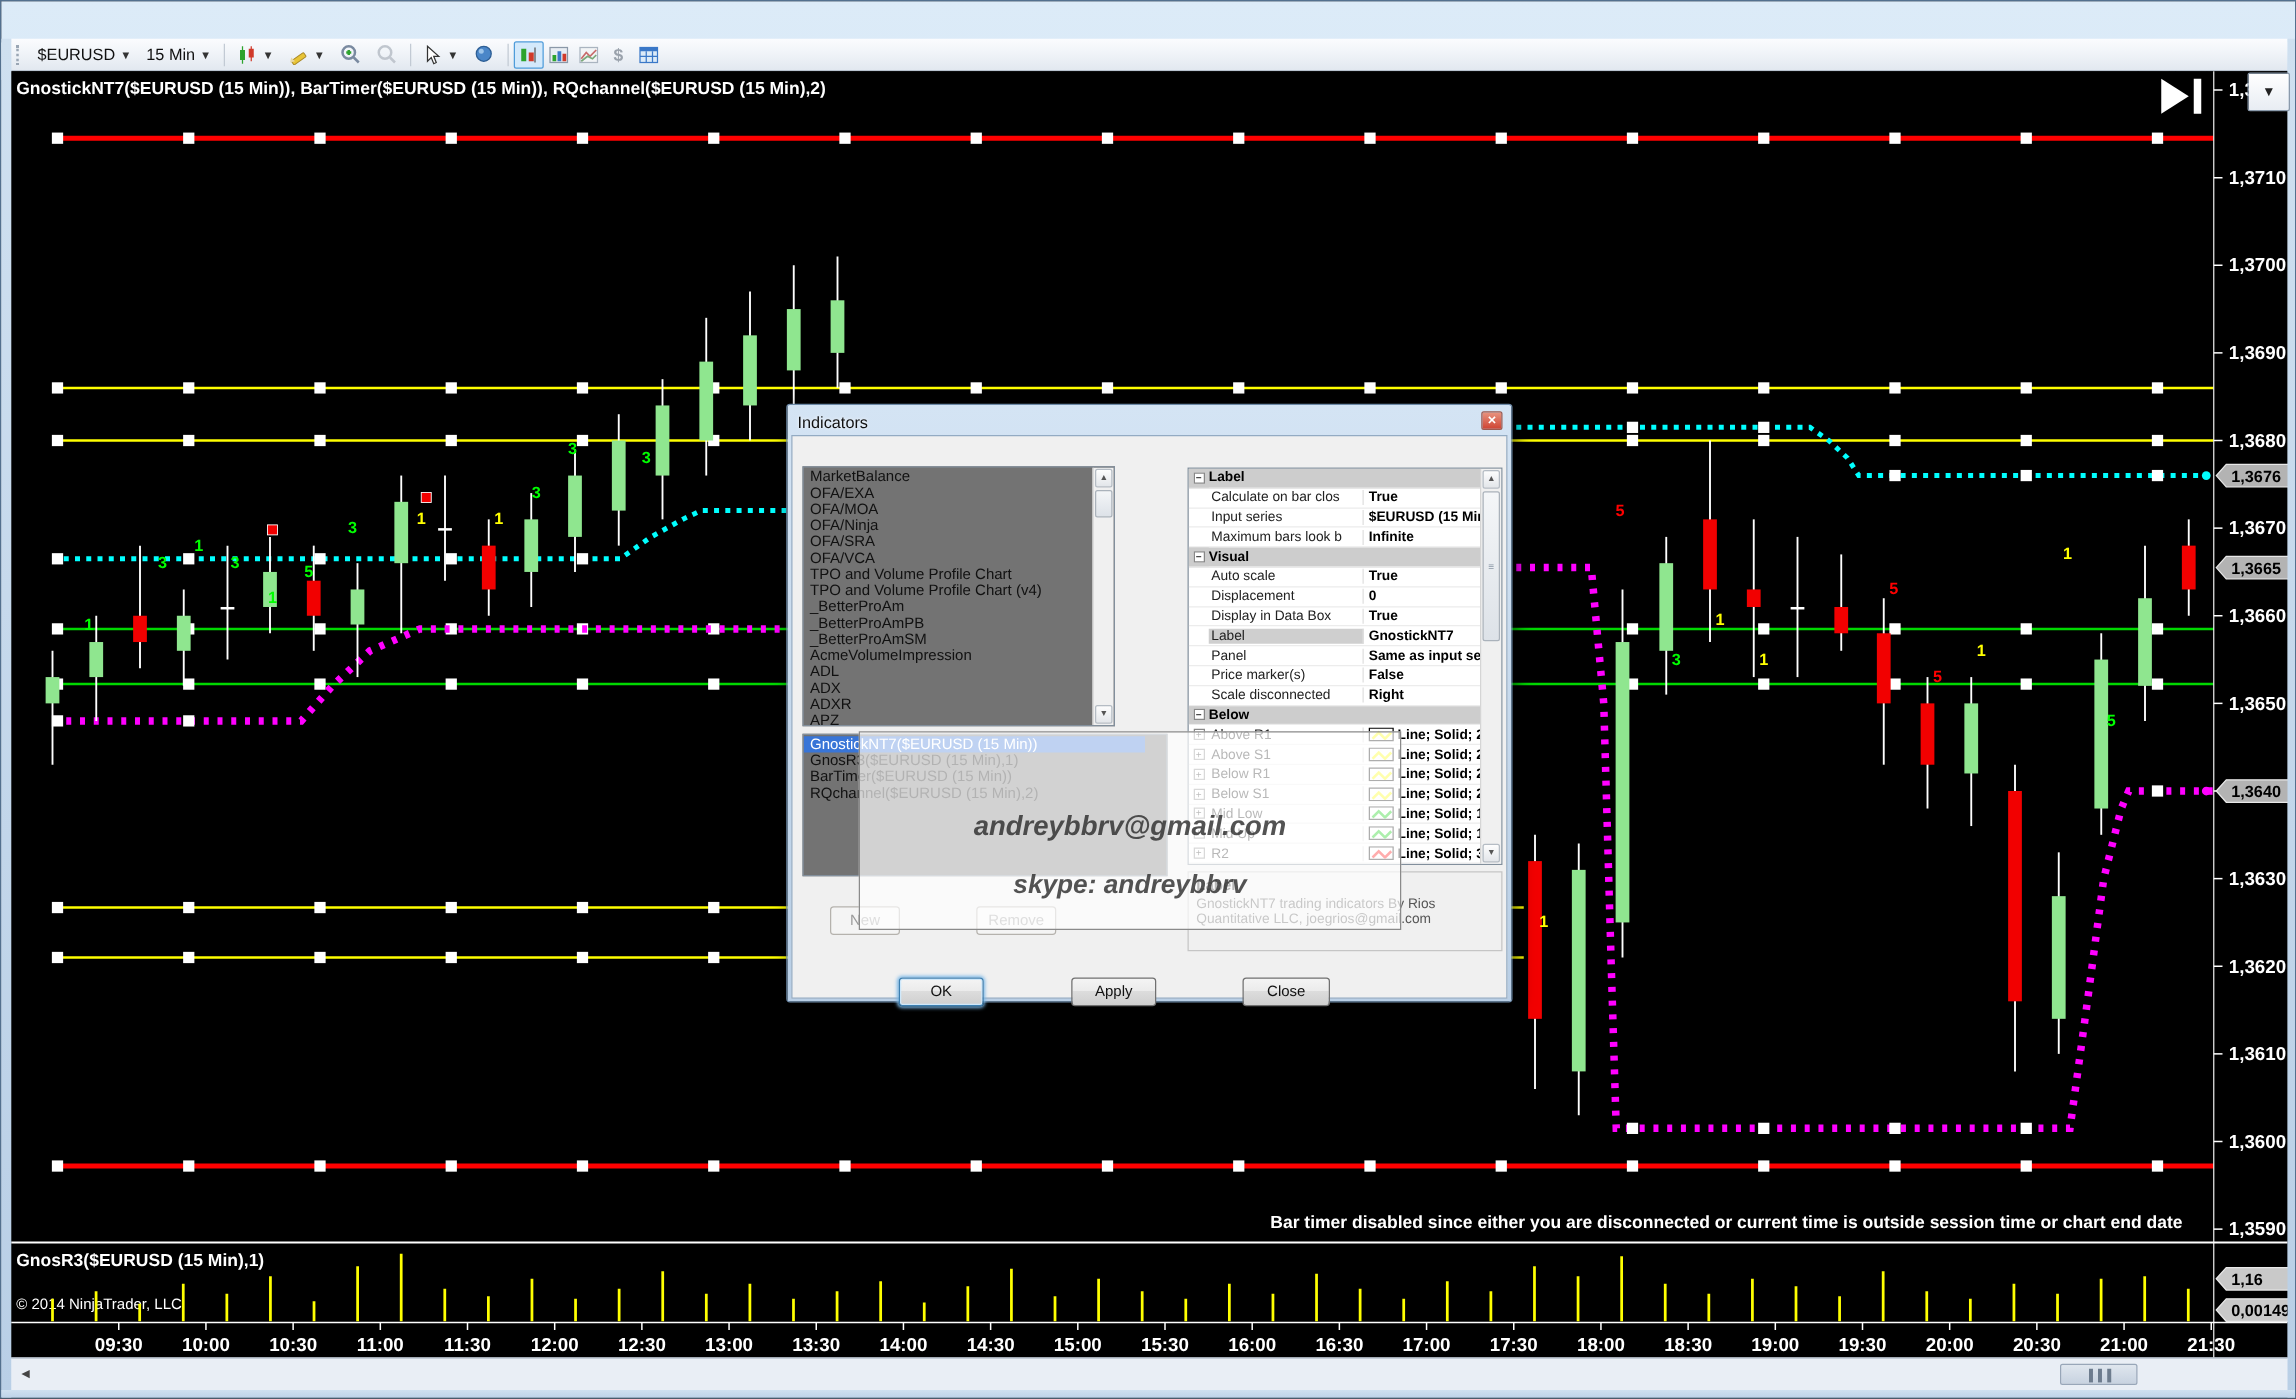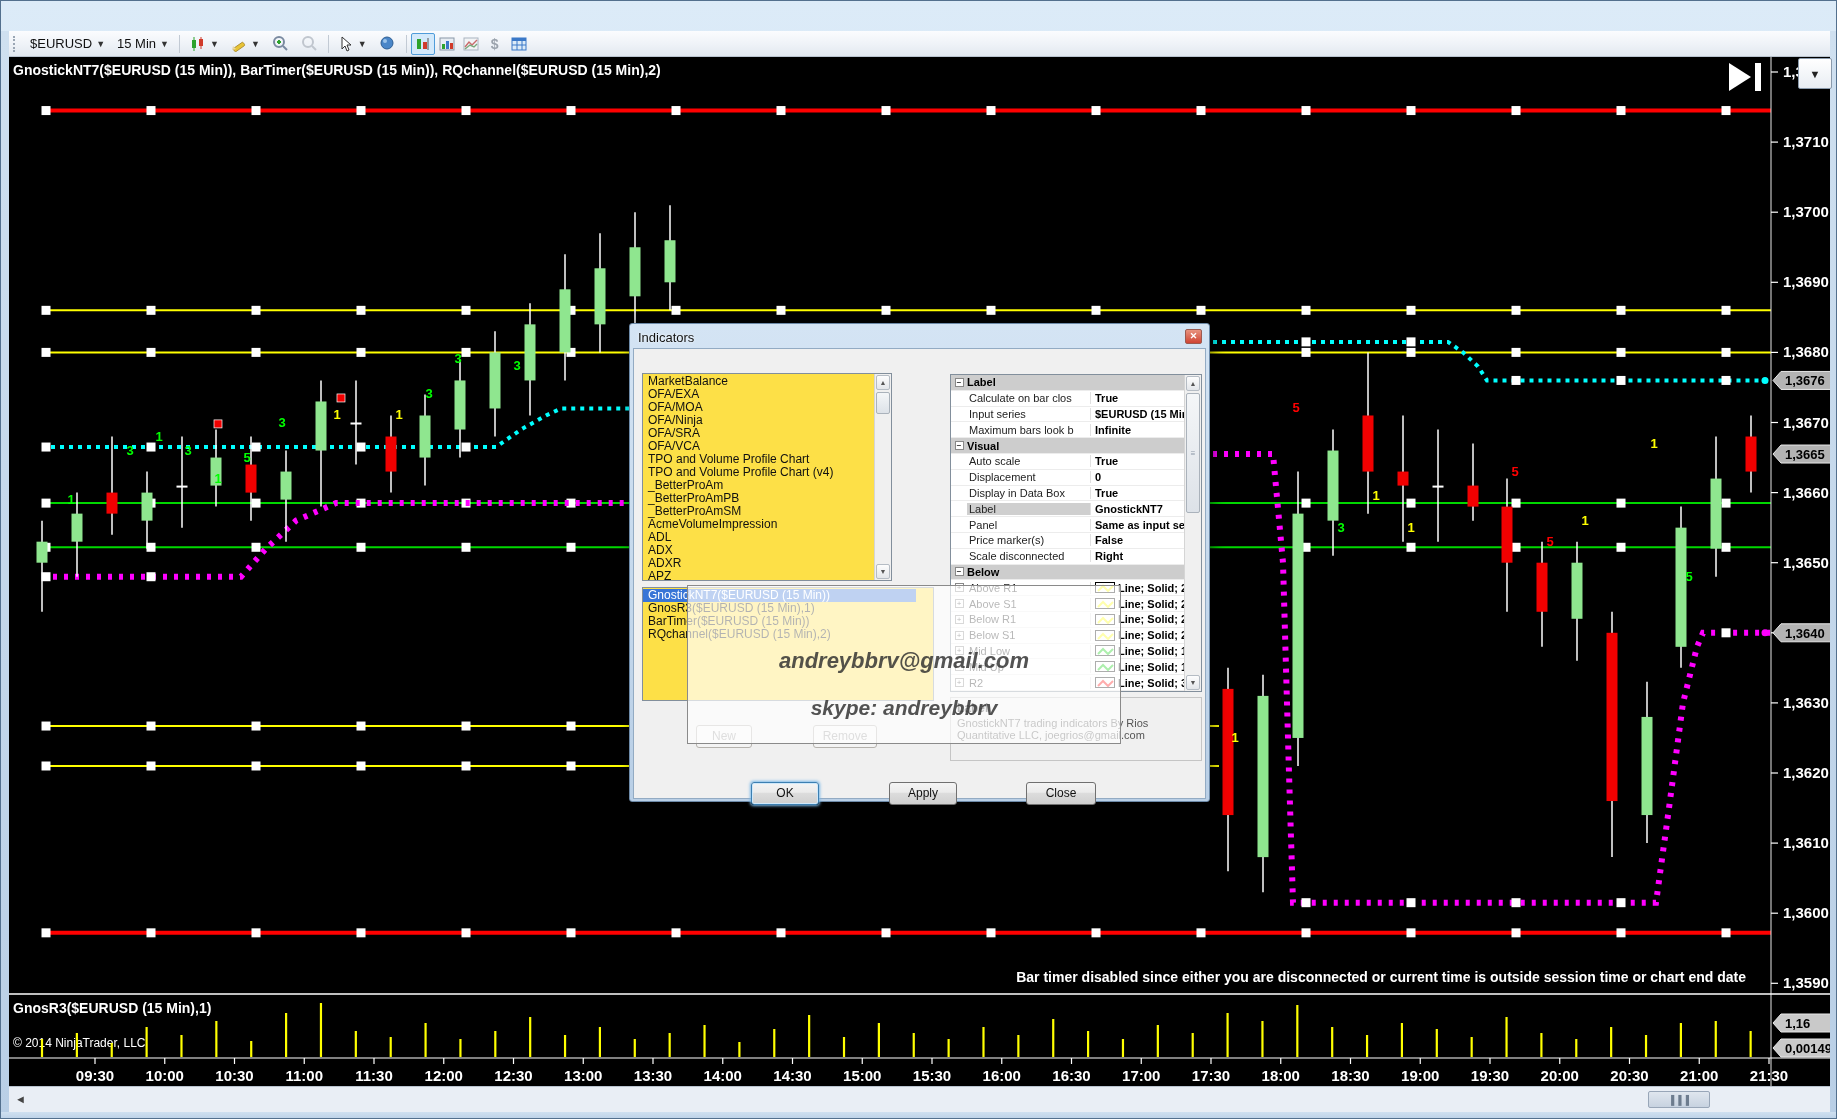--- a/index.html
+++ b/index.html
@@ -46,35 +46,35 @@
     font-size:9px;color:#6d7c8e;letter-spacing:1px;}
   
   #dialog{position:absolute;left:628px;top:322px;width:581px;height:479px;z-index:5;
     background:linear-gradient(#d4e4f4,#b9cfe6);border:1px solid #6d8aa8;border-radius:3px;
     box-shadow:3px 4px 14px rgba(0,0,0,.55);padding:3px;}
   #dialog-title{height:21px;display:flex;align-items:center;font-size:13px;color:#111;padding-left:5px;
     text-shadow:0 0 3px #fff;}
   #dialog-close{position:absolute;right:7px;top:5px;width:17px;height:15px;border:1px solid #9c5a50;border-radius:2px;
     background:linear-gradient(#e8937f,#cf4433);color:#fff;font-size:9px;line-height:13px;text-align:center;font-weight:bold;}
   #dialog-body{position:relative;width:573px;height:451px;background:#f0f0f0;border:1px solid #93abc3;}
-  .listbox{position:absolute;background:#fde047;border:1px solid #828f9c;overflow:hidden;font-size:12px;color:#111;padding-left:44px;}
+  .listbox{position:absolute;background:#737373;border:1px solid #828f9c;overflow:hidden;font-size:12px;color:#111;padding-left:44px;}
   #available-list{left:8px;top:24px;width:250px;height:208px;}
   #configured-list{left:8px;top:238px;width:292px;height:114px;}
   .list-inner{position:absolute;left:0;top:0;right:17px;bottom:0;padding-top:1px;}
   .list-item{height:13px;line-height:13px;padding-left:5px;white-space:nowrap;}
   .list-item.selected{background:#3875d7;color:#fff;}
   .vscroll{position:absolute;right:0;top:0;width:17px;bottom:0;background:#f0f0f0;border-left:1px solid #d5d5d5;}
   .vs-btn{position:absolute;left:1px;width:14px;height:15px;border:1px solid #b5bcc4;border-radius:2px;
      background:linear-gradient(#fdfdfd,#e3e6ea);font-size:7px;color:#555;text-align:center;line-height:14px;}
   .vs-up{top:1px;} .vs-down{bottom:1px;}
   .vs-thumb{position:absolute;left:1px;width:14px;border:1px solid #aab2bb;border-radius:2px;
      background:linear-gradient(#f4f6f8,#dde2e8);display:flex;align-items:center;justify-content:center;
      font-size:8px;color:#8a97a5;letter-spacing:0;}
   .dlg-btn{position:absolute;height:23px;border:1px solid #707070;border-radius:3px;font-size:12px;color:#111;
-     background:linear-gradient(#f4f4f4,#ebebeb 45%,#dddddd 46%,#cfcfcf);text-align:center;line-height:21px;margin-left:32px;}
+     background:linear-gradient(#f4f4f4,#ebebeb 45%,#dddddd 46%,#cfcfcf);text-align:center;line-height:21px;}
   .dlg-btn.disabled{border-color:#b5b2ad;color:#9a9a9a;background:#f4f4f4;}
   .dlg-btn.default{border-color:#3c7fb1;box-shadow:0 0 3px 1px #7ab8e8, inset 0 0 0 1px #cfe8fa;}
   
   #prop-grid{position:absolute;left:316px;top:25px;width:252px;height:318px;background:#fff;border:1px solid #828f9c;overflow:hidden;}
   #prop-rows{position:absolute;left:0;top:0;right:17px;bottom:0;}
   .pg-row{display:flex;height:15.8px;font-size:11px;align-items:center;border-bottom:1px solid #ececec;}
   .pg-margin{width:16px;height:100%;display:flex;align-items:center;justify-content:center;flex:none;}
   .pg-expander{width:9px;height:9px;border:1px solid #888;background:#fff;font-size:8px;line-height:7px;text-align:center;color:#333;}
   .pg-cat{background:#cdcdcd;font-weight:bold;color:#000;}
   .pg-cat .pg-margin{background:#cdcdcd;}

